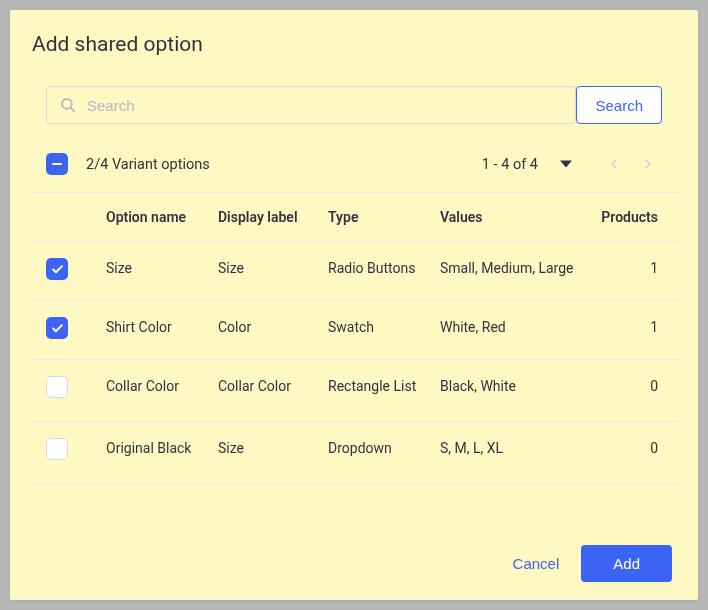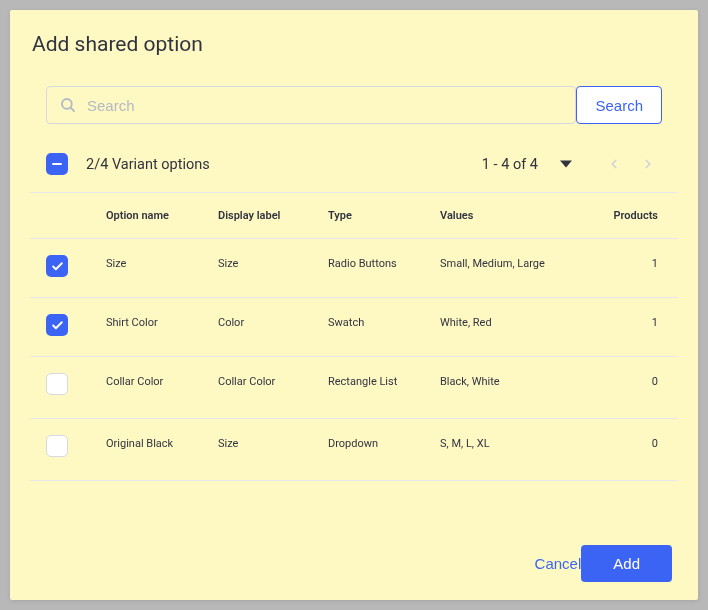--- a/index.html
+++ b/index.html
@@ -112,21 +112,21 @@
     .caret-btn { margin-right: 14px; color: #313440;}
     .nav-btn { margin-left: 6px; }
     .nav-btn.enabled { color: #9da2b0; }
     .table {
       width: 100%;
       border-collapse: collapse;
     }
     .table th, .table td {
       text-align: left;
       vertical-align: top;
-      font-size: 11px;
+      font-size: 14px;
     }
     .table thead th {
       font-weight: 600;
       color: #313440;
       border-top: 1px solid #e6e8ed;
       border-bottom: 1px solid #e6e8ed;
       padding: 16px 6px;
     }
     .table tbody td {
       border-bottom: 1px solid #e6e8ed;
@@ -150,20 +150,21 @@
       position: relative;
       top: -2px;
     }
     .checkbox.checked { background: #3c64f4; }
     .checkbox.unchecked { border: 1px solid #d6d9e0; background:#fff;}
     .checkbox.checked svg { display: block; }
     .footer {
       display: flex;
       justify-content: flex-end;
       align-items: center;
+      gap: 22px;
       padding-top: 24px;
       padding-right: 6px;
       margin-top: auto;
     }
     .cancel-btn {
       background: none;
       border: none;
       color: #3c64f4;
       font-size: 15px;
       font-weight: 500;

